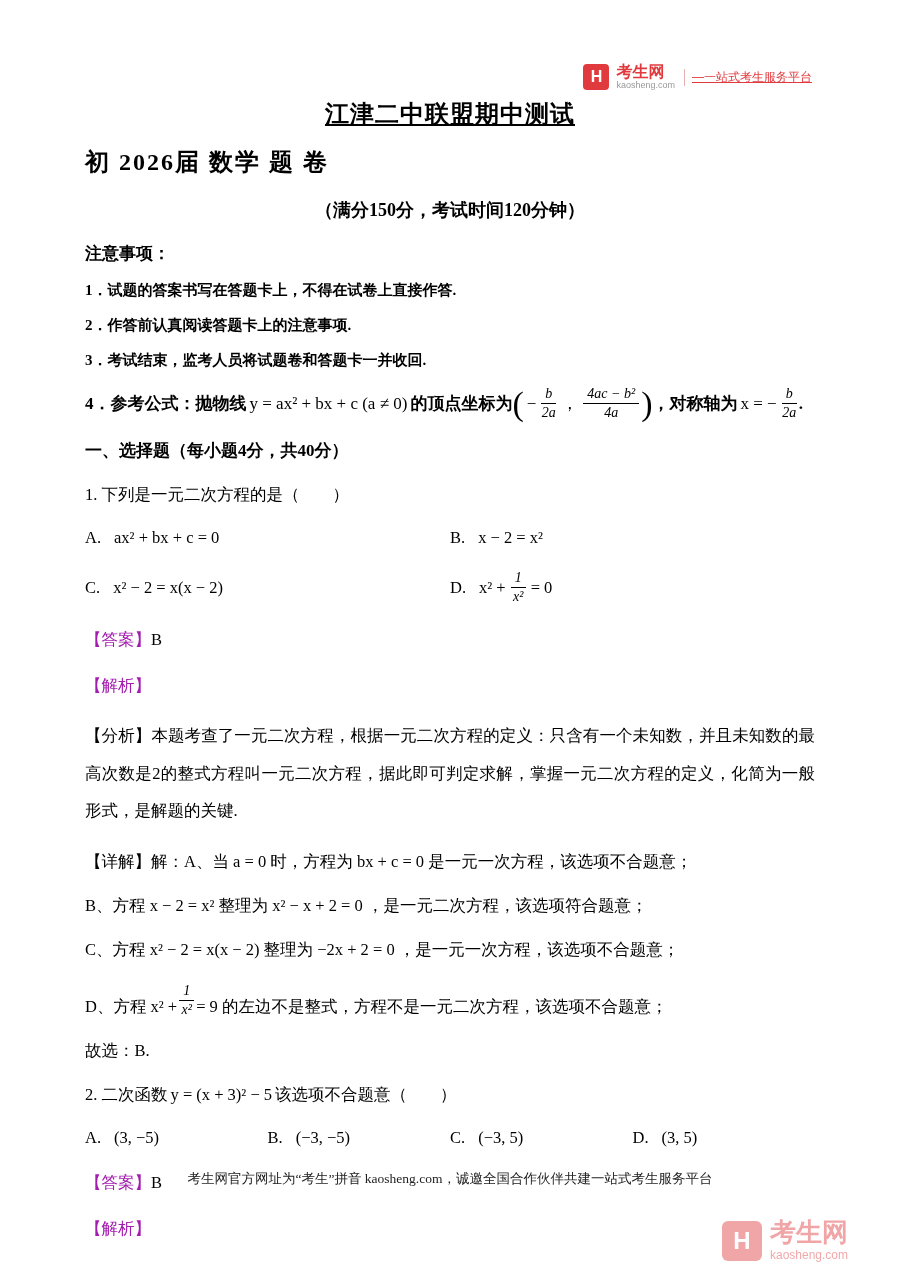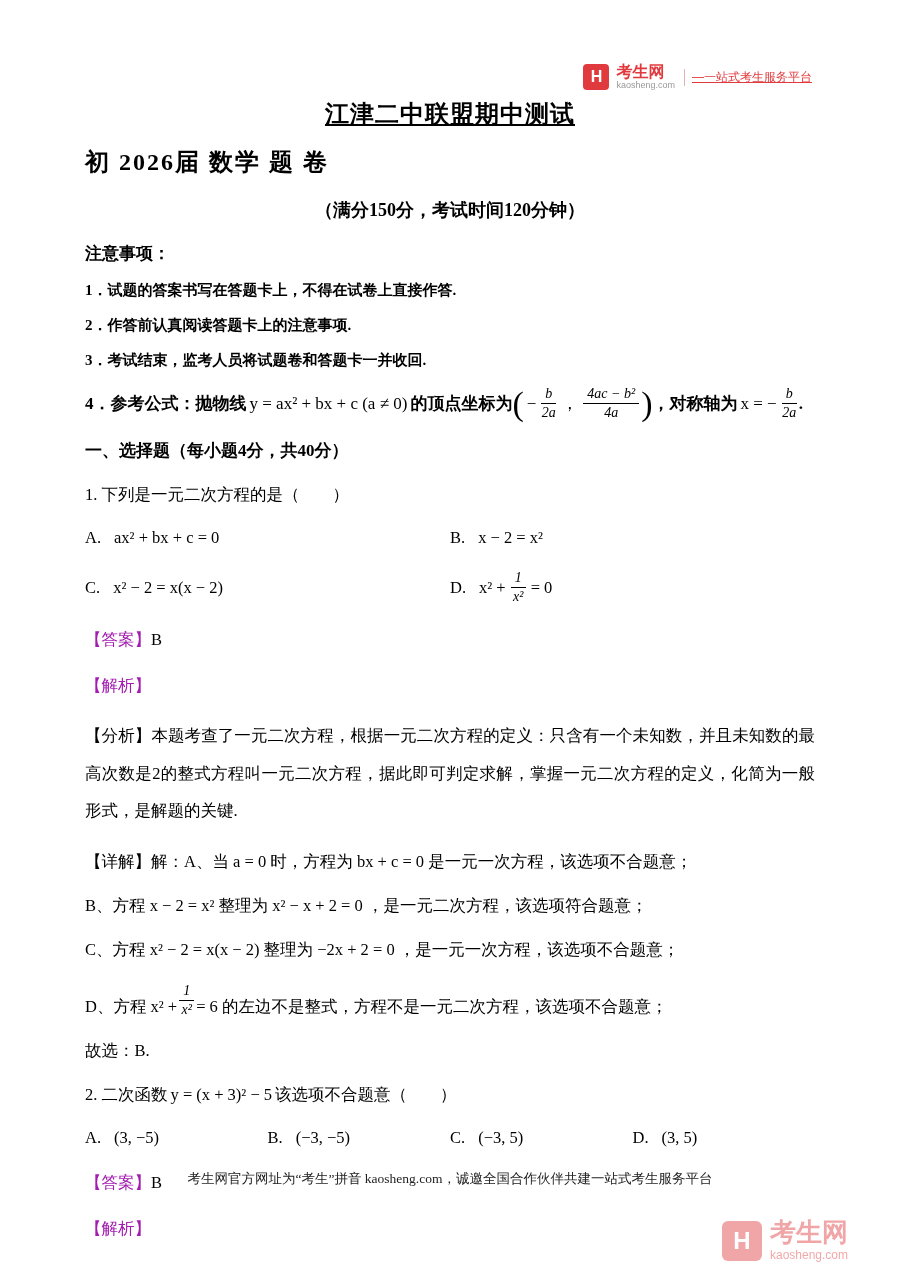--- a/index.html
+++ b/index.html
@@ -225,21 +225,21 @@
       <span>【详解】</span><span>解：A、当 a = 0 时，方程为 bx + c = 0 是一元一次方程，该选项不合题意；</span>
     </div>
     <div class="detail-line">B、方程 x − 2 = x² 整理为 x² − x + 2 = 0 ，是一元二次方程，该选项符合题意；</div>
     <div class="detail-line">C、方程 x² − 2 = x(x − 2) 整理为 −2x + 2 = 0 ，是一元一次方程，该选项不合题意；</div>
     <div class="detail-line flexline">
       <span>D、方程 x² +</span>
       <span class="frac">
         <span class="num">1</span>
         <span class="den">x²</span>
       </span>
-      <span>= 6 的左边不是整式，方程不是一元二次方程，该选项不合题意；</span>
+      <span>= 9 的左边不是整式，方程不是一元二次方程，该选项不合题意；</span>
     </div>
     <div class="detail-line">故选：B.</div>
 
     <div class="q-stem">
       <span>2. 二次函数</span>
       <span class="math">y = (x + 3)² − 5</span>
       <span>该选项不合题意（　　）</span>
     </div>
 
     <div class="opt-row four">

